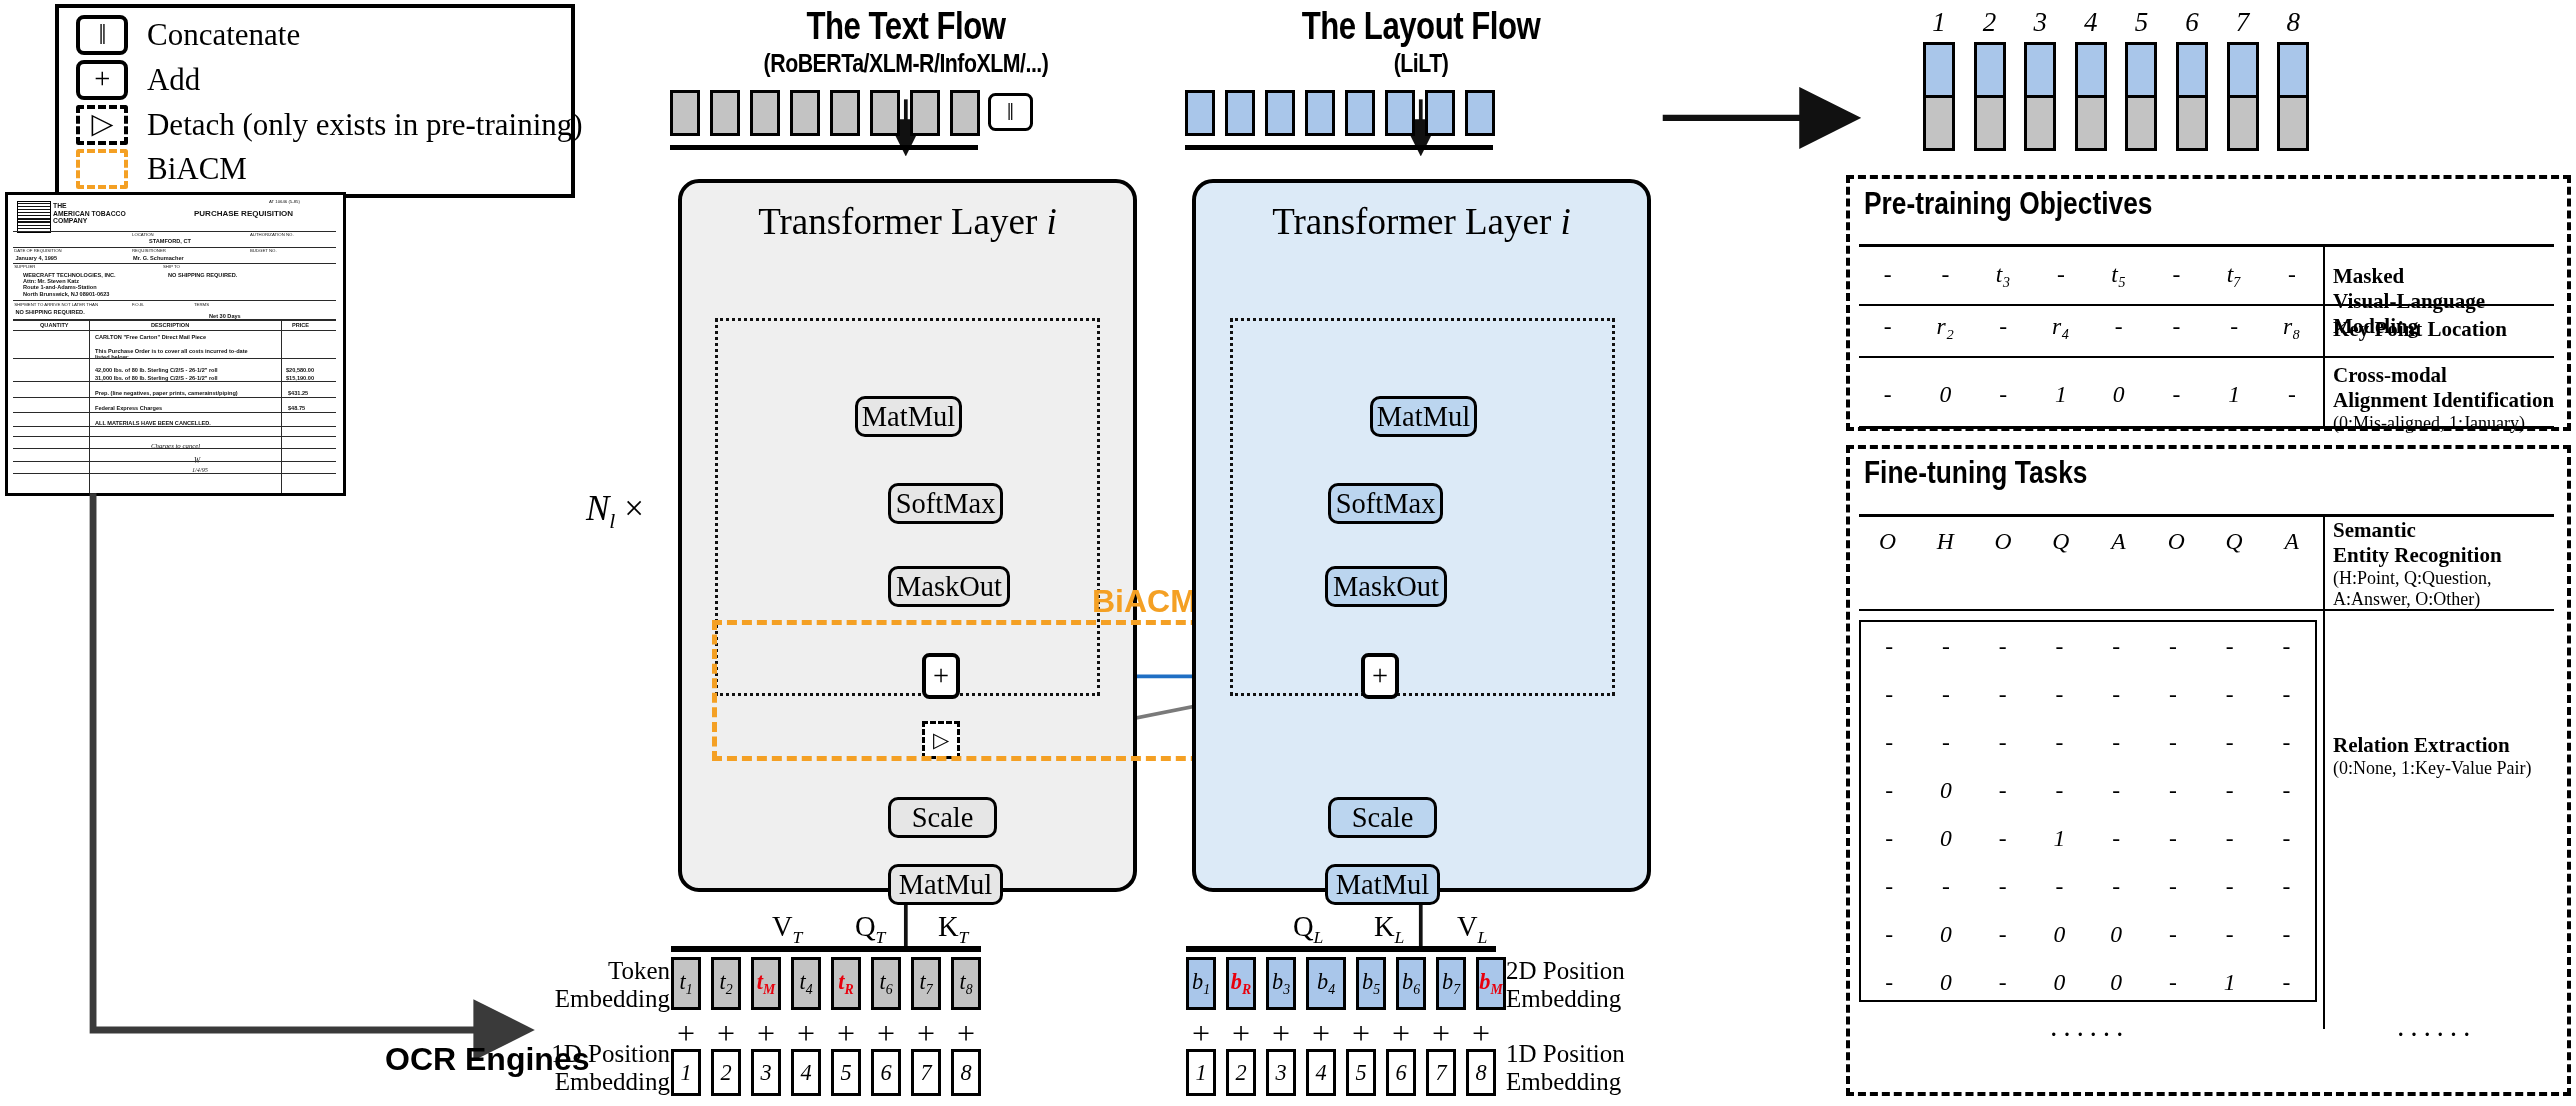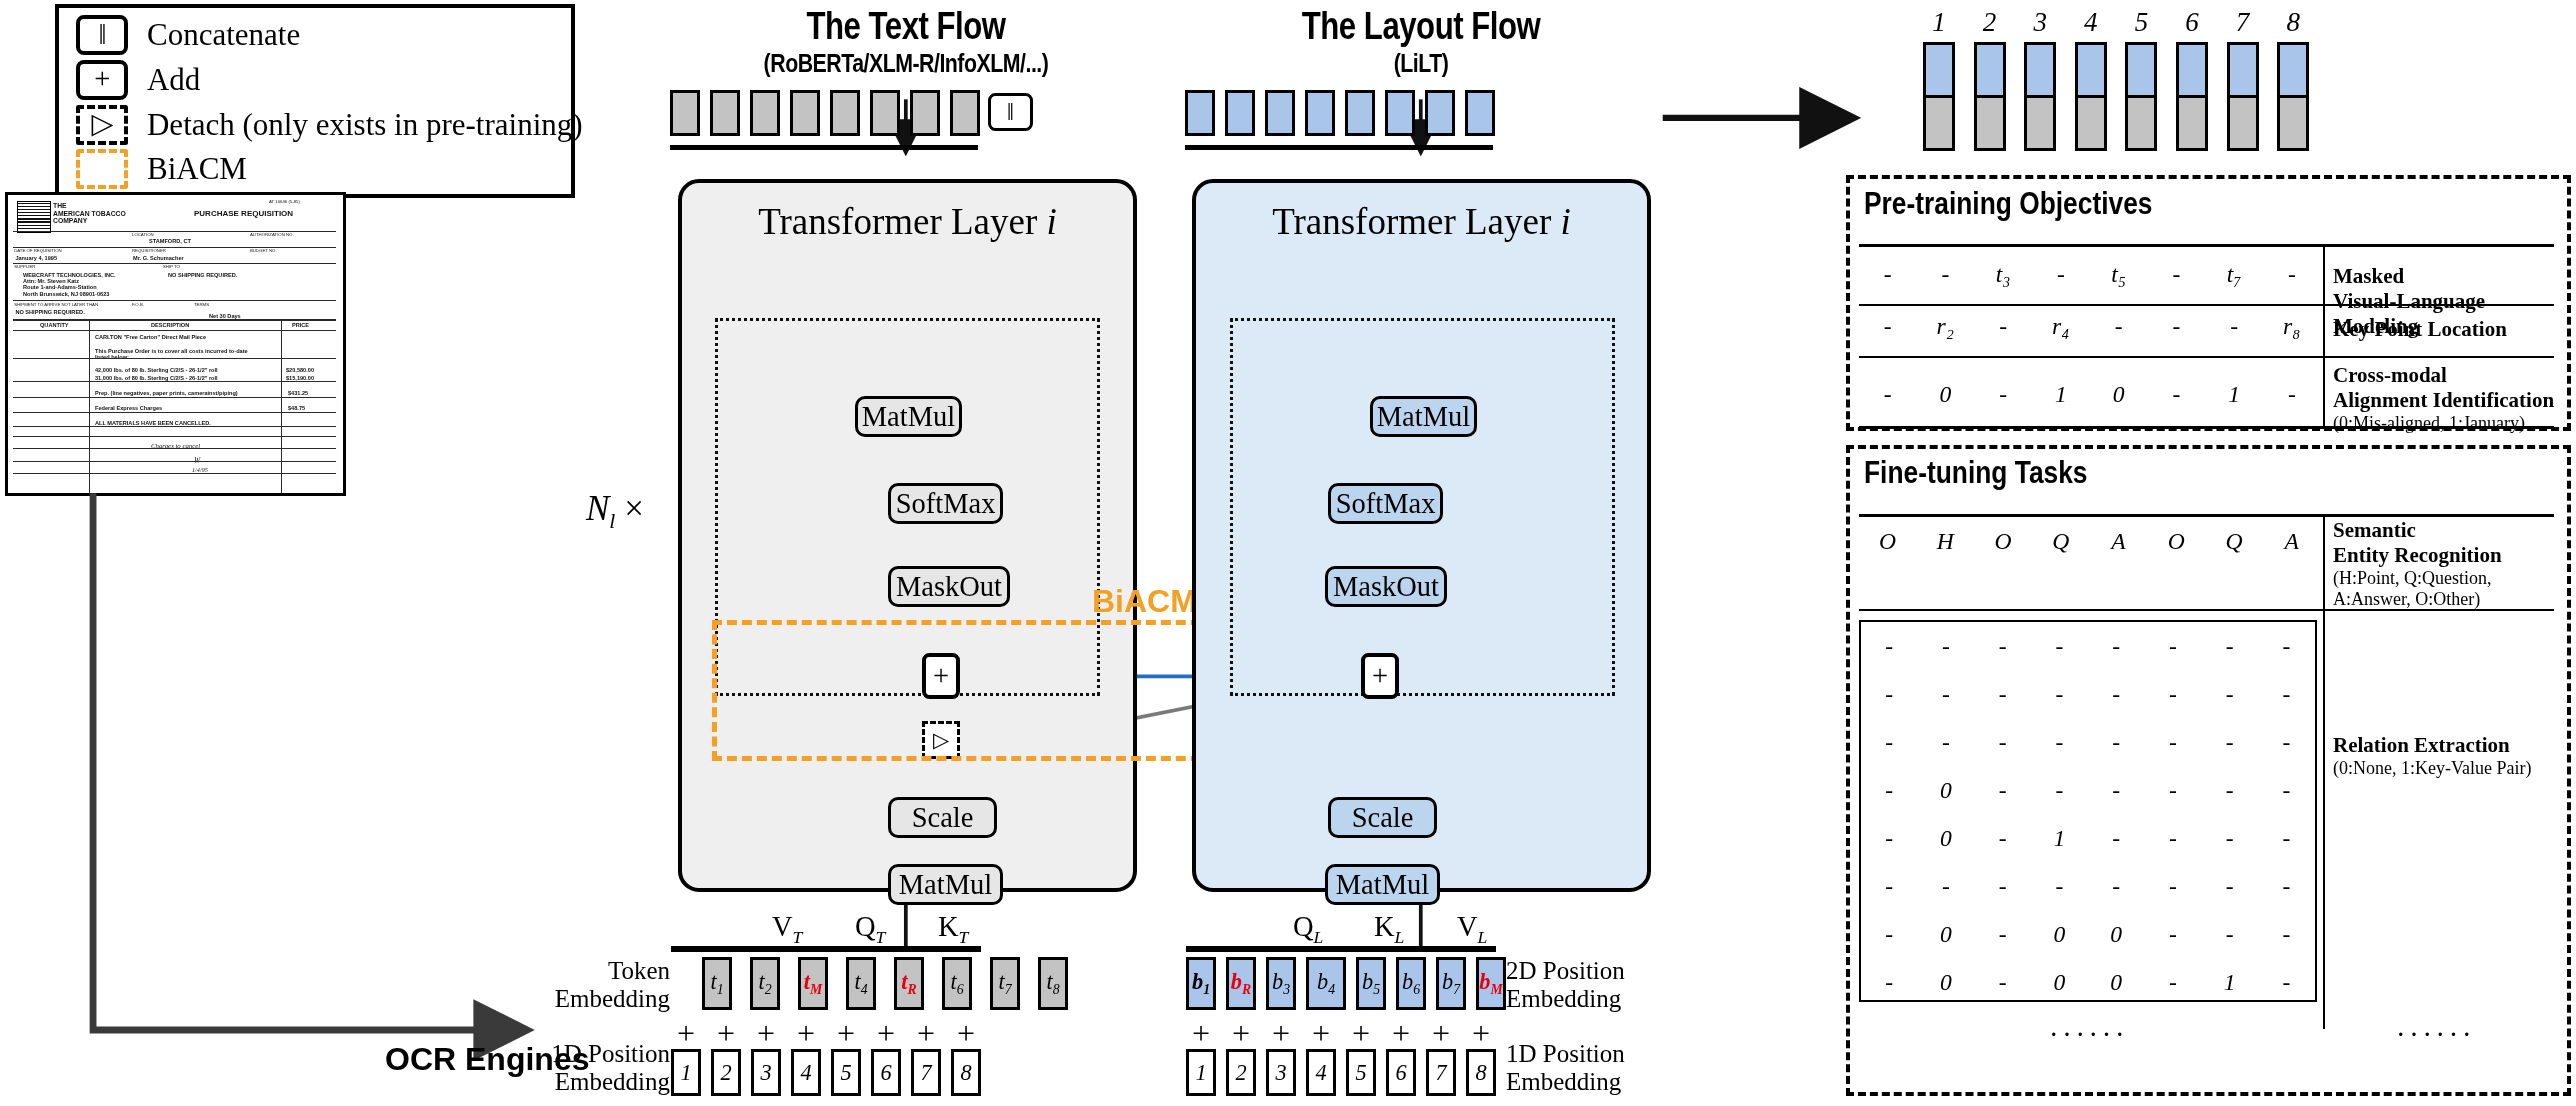--- a/index.html
+++ b/index.html
@@ -323,21 +323,21 @@
 <div class="abs" style="left:1457px;top:911px;font-size:28.5px;">V<sub style="font-style:italic;">L</sub></div>
 
 <div class="abs" style="left:671px;top:946px;width:310px;height:5.6px;background:#000;"></div>
 <div class="abs" style="left:1186px;top:946px;width:310px;height:5.6px;background:#000;"></div>
 
 <div class="abs sidelbl" style="left:546px;top:957px;text-align:right;width:124px;">Token<br>Embedding</div>
 <div class="abs sidelbl" style="left:1506px;top:957px;width:161px;">2D Position<br>Embedding</div>
 <div class="abs sidelbl" style="left:521px;top:1040px;text-align:right;width:149px;">1D Position<br>Embedding</div>
 <div class="abs sidelbl" style="left:1506px;top:1040px;width:161px;">1D Position<br>Embedding</div>
 
-<div class="abs" id="text-token-row" style="left:702px;top:957px;display:flex;gap:18px;">
+<div class="abs" id="text-token-row" style="left:671px;top:957px;display:flex;gap:10px;">
     <div class="tok" style="width: 30px; height: 53px;">
       <span style="font-style: italic;">t<sub>1</sub></span>
     </div>
     <div class="tok" style="width: 30px; height: 53px;">
       <span style="font-style: italic;">t<sub>2</sub></span>
     </div>
     <div class="tok" style="width: 30px; height: 53px;">
       <span class="red" style="font-style: italic;">t<sub>M</sub></span>
     </div>
     <div class="tok" style="width: 30px; height: 53px;">
@@ -371,21 +371,21 @@
     <div class="tok white" style="width: 30px; height: 47px;">2</div>
     <div class="tok white" style="width: 30px; height: 47px;">3</div>
     <div class="tok white" style="width: 30px; height: 47px;">4</div>
     <div class="tok white" style="width: 30px; height: 47px;">5</div>
     <div class="tok white" style="width: 30px; height: 47px;">6</div>
     <div class="tok white" style="width: 30px; height: 47px;">7</div>
     <div class="tok white" style="width: 30px; height: 47px;">8</div>
   </div>
 
 <div class="abs" id="layout-token-row" style="left:1186px;top:957px;display:flex;gap:10px;">
-    <div class="tok blue" style="width: 30px; height: 53px; font-weight: bold;">
+    <div class="tok blue" style="width: 30px; height: 53px;">
       <span style="font-style: italic;">b<sub>1</sub></span>
     </div>
     <div class="tok blue" style="width: 30px; height: 53px;">
       <span class="red" style="font-style: italic;">b<sub>R</sub></span>
     </div>
     <div class="tok blue" style="width: 30px; height: 53px;">
       <span style="font-style: italic;">b<sub>3</sub></span>
     </div>
     <div class="tok blue" style="width: 40px; height: 53px;">
       <span style="font-style: italic;">b<sub>4</sub></span>

